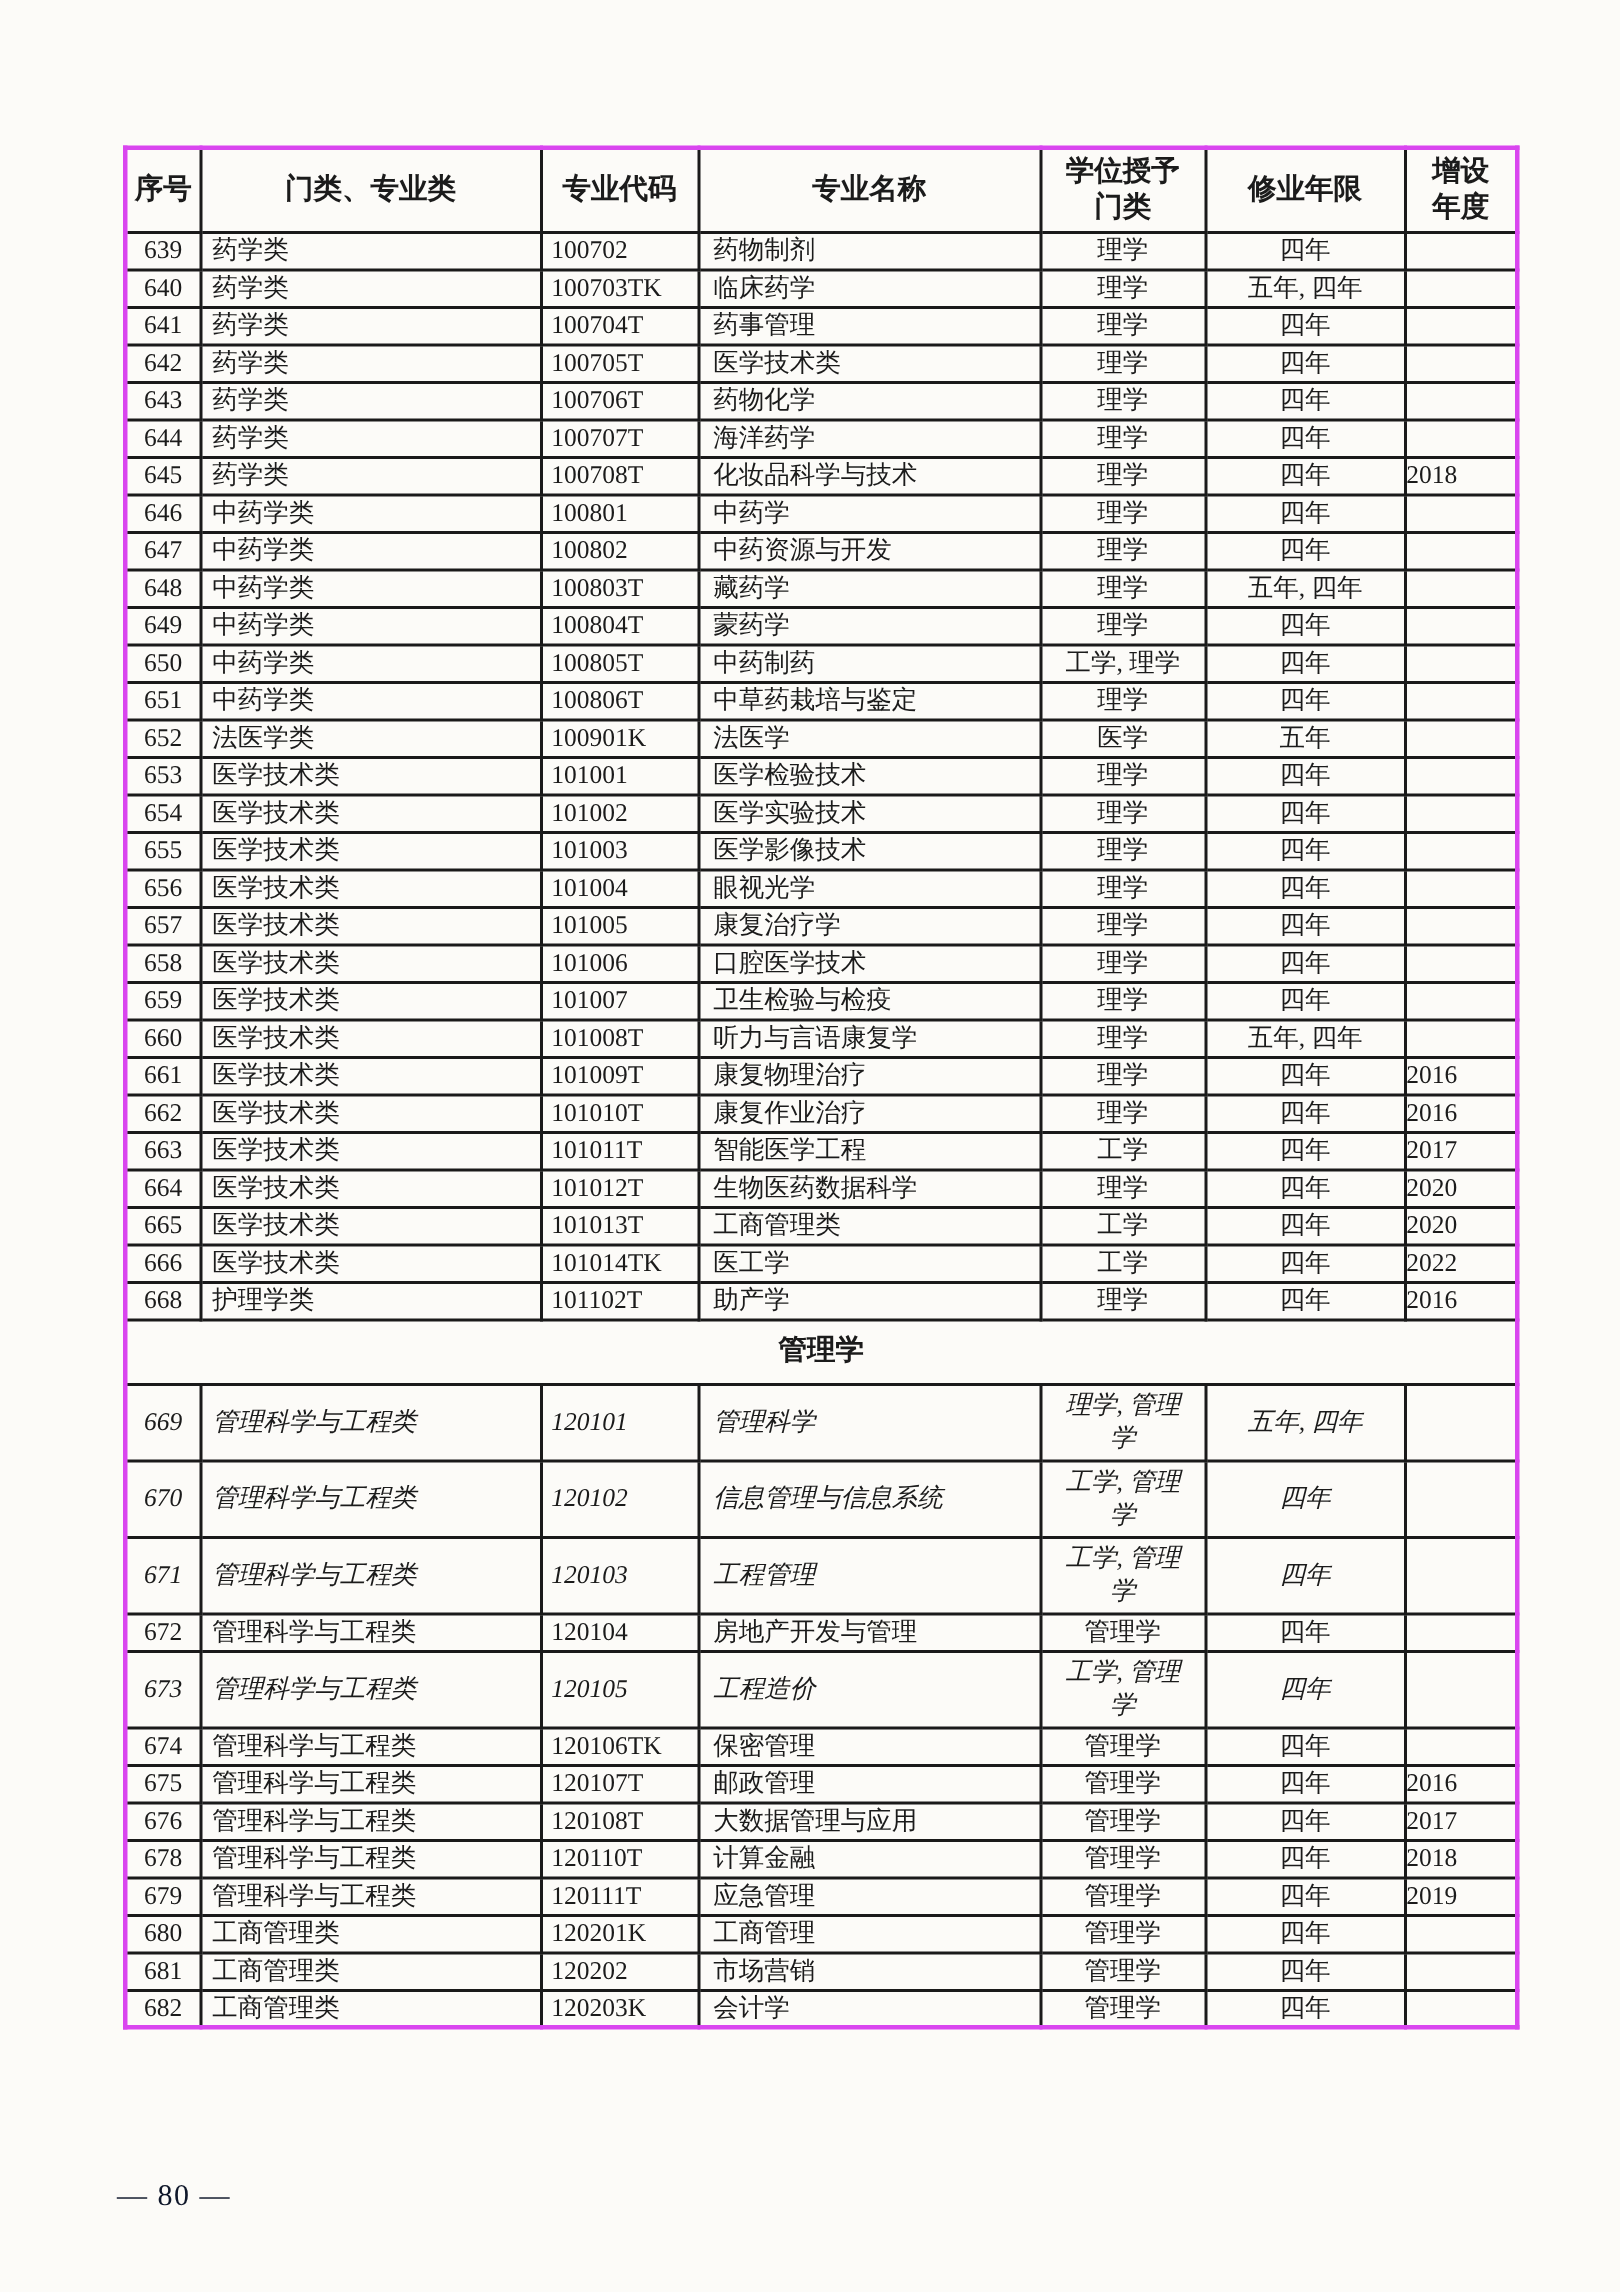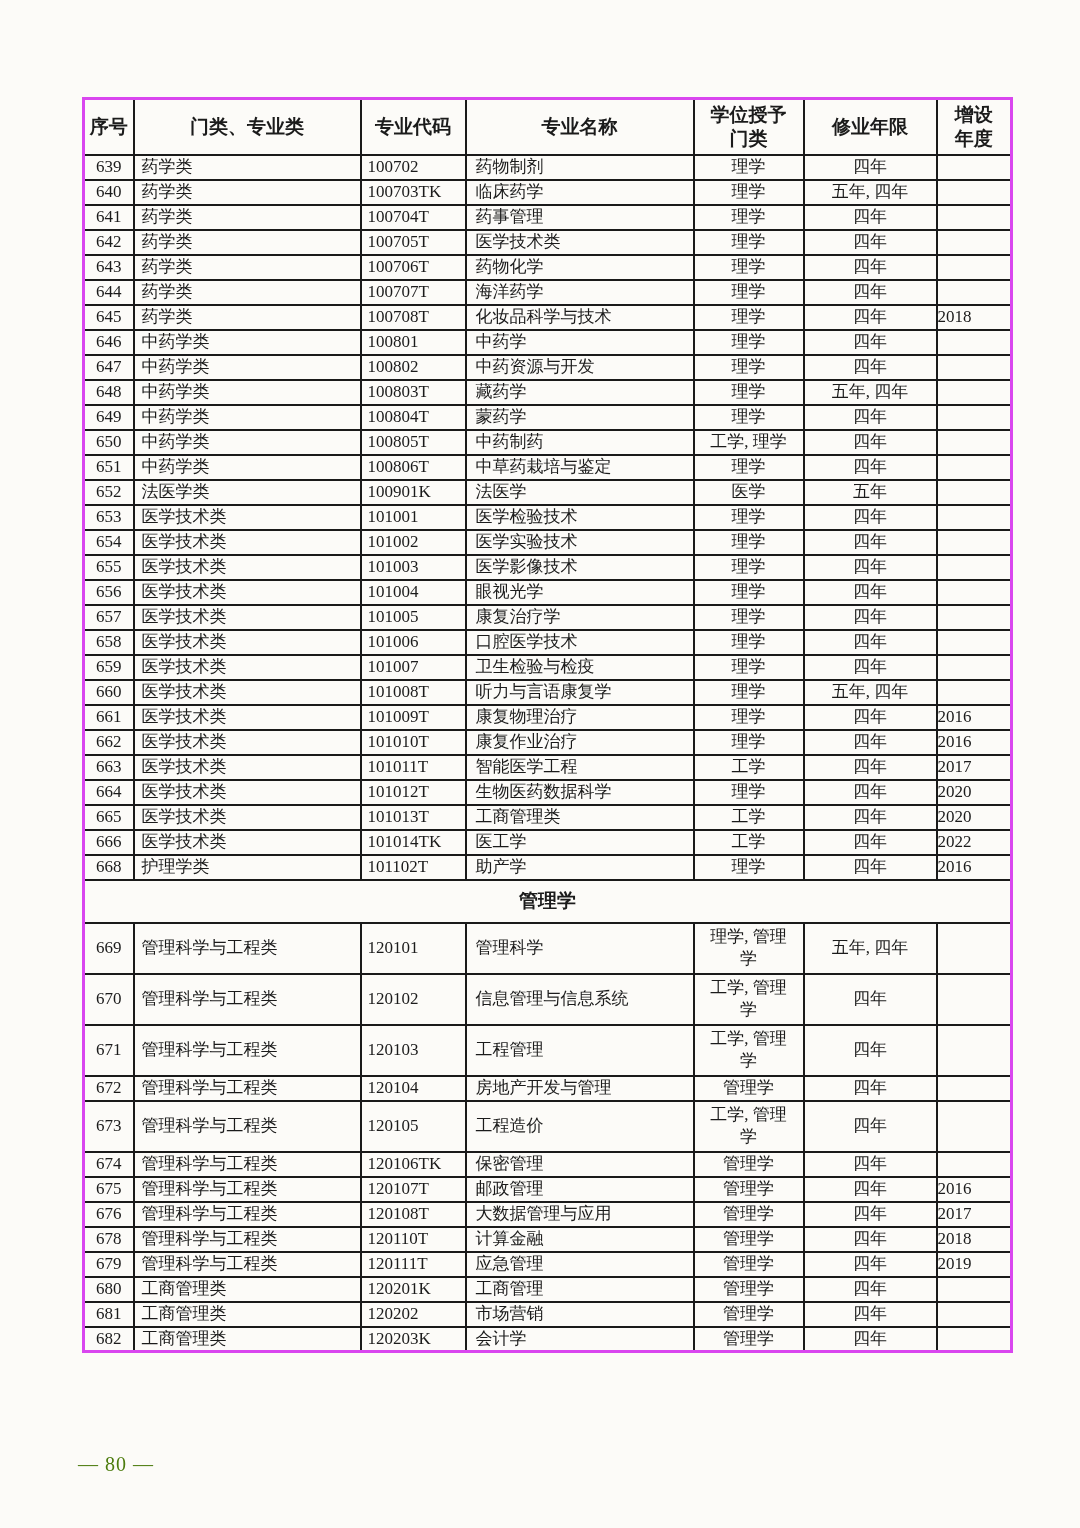--- a/index.html
+++ b/index.html
@@ -33,41 +33,41 @@
   thead th {
     font-family: "Liberation Sans", "DejaVu Sans", sans-serif;
     font-weight: 700;
     font-size: 19px;
     line-height: 24px;
     white-space: pre-line;
     text-align: center;
     height: 56px;
   }
   tbody tr { height: 25px; }
-  tbody tr.tall { height: 51px; }
+  tbody tr.tall { height: 51px; font-style: italic; }
   td.no    { text-align: center; }
   td.cat   { text-align: left; padding-left: 7px; }
   td.code  { text-align: left; padding-left: 6px; }
   td.name  { text-align: left; padding-left: 9px; }
   td.degree{ text-align: center; padding: 0 10px; }
   td.years { text-align: center; margin-left: 38px; }
   td.added { text-align: left; }
   td.section {
     font-family: "Liberation Sans", "DejaVu Sans", sans-serif;
     font-weight: 700;
     font-size: 19px;
     text-align: center;
     height: 43px;
   }
   .footer {
     position: absolute;
     left: 78px; top: 1453px;
     font-size: 20px;
     letter-spacing: 1px;
-    color: #4d7c0f;
+    color: #0f172a;
   }
 </style>
 </head>
 <body>
 
 <div class="page">
 
   <table class="catalog">
     <colgroup>
       <col style="width:50px">

